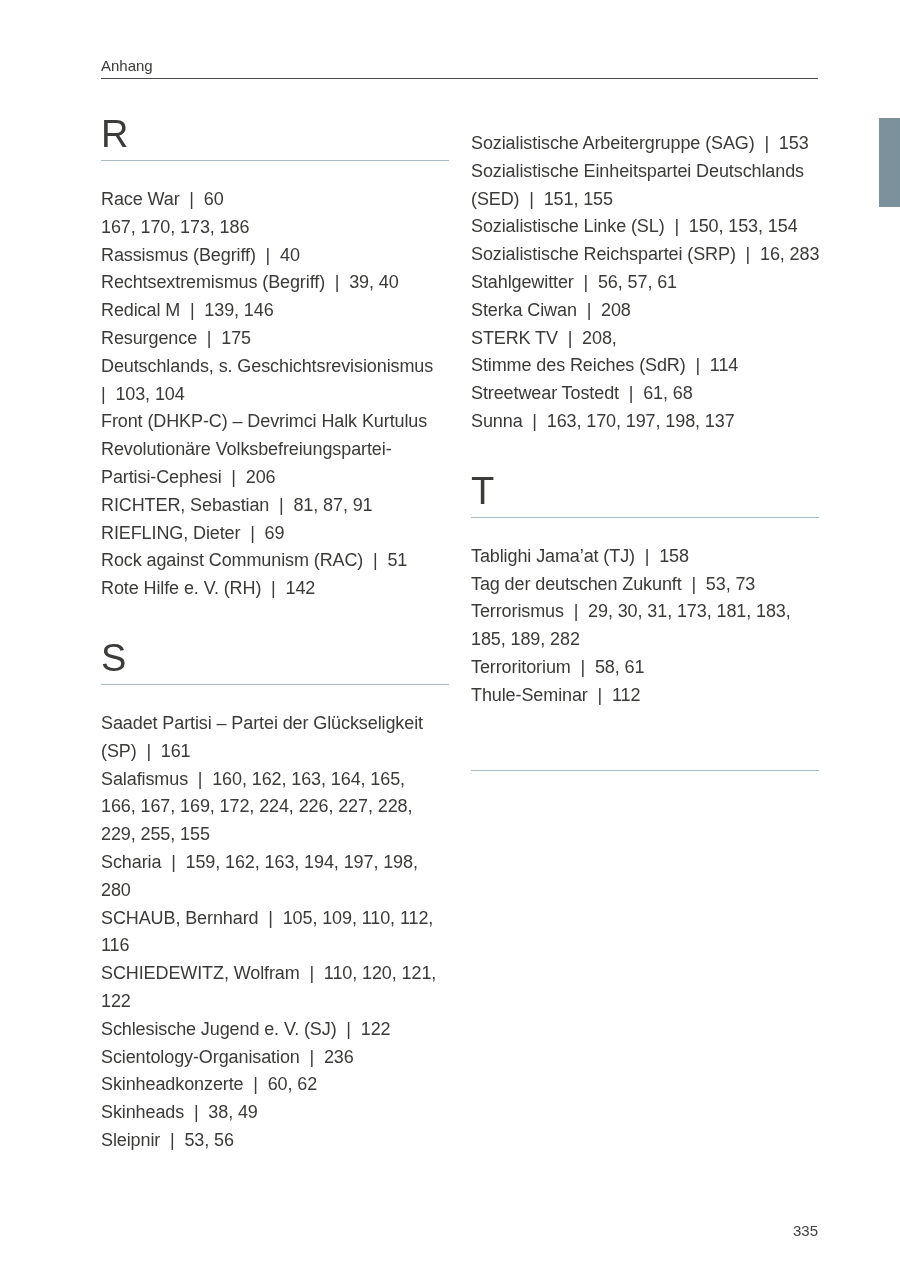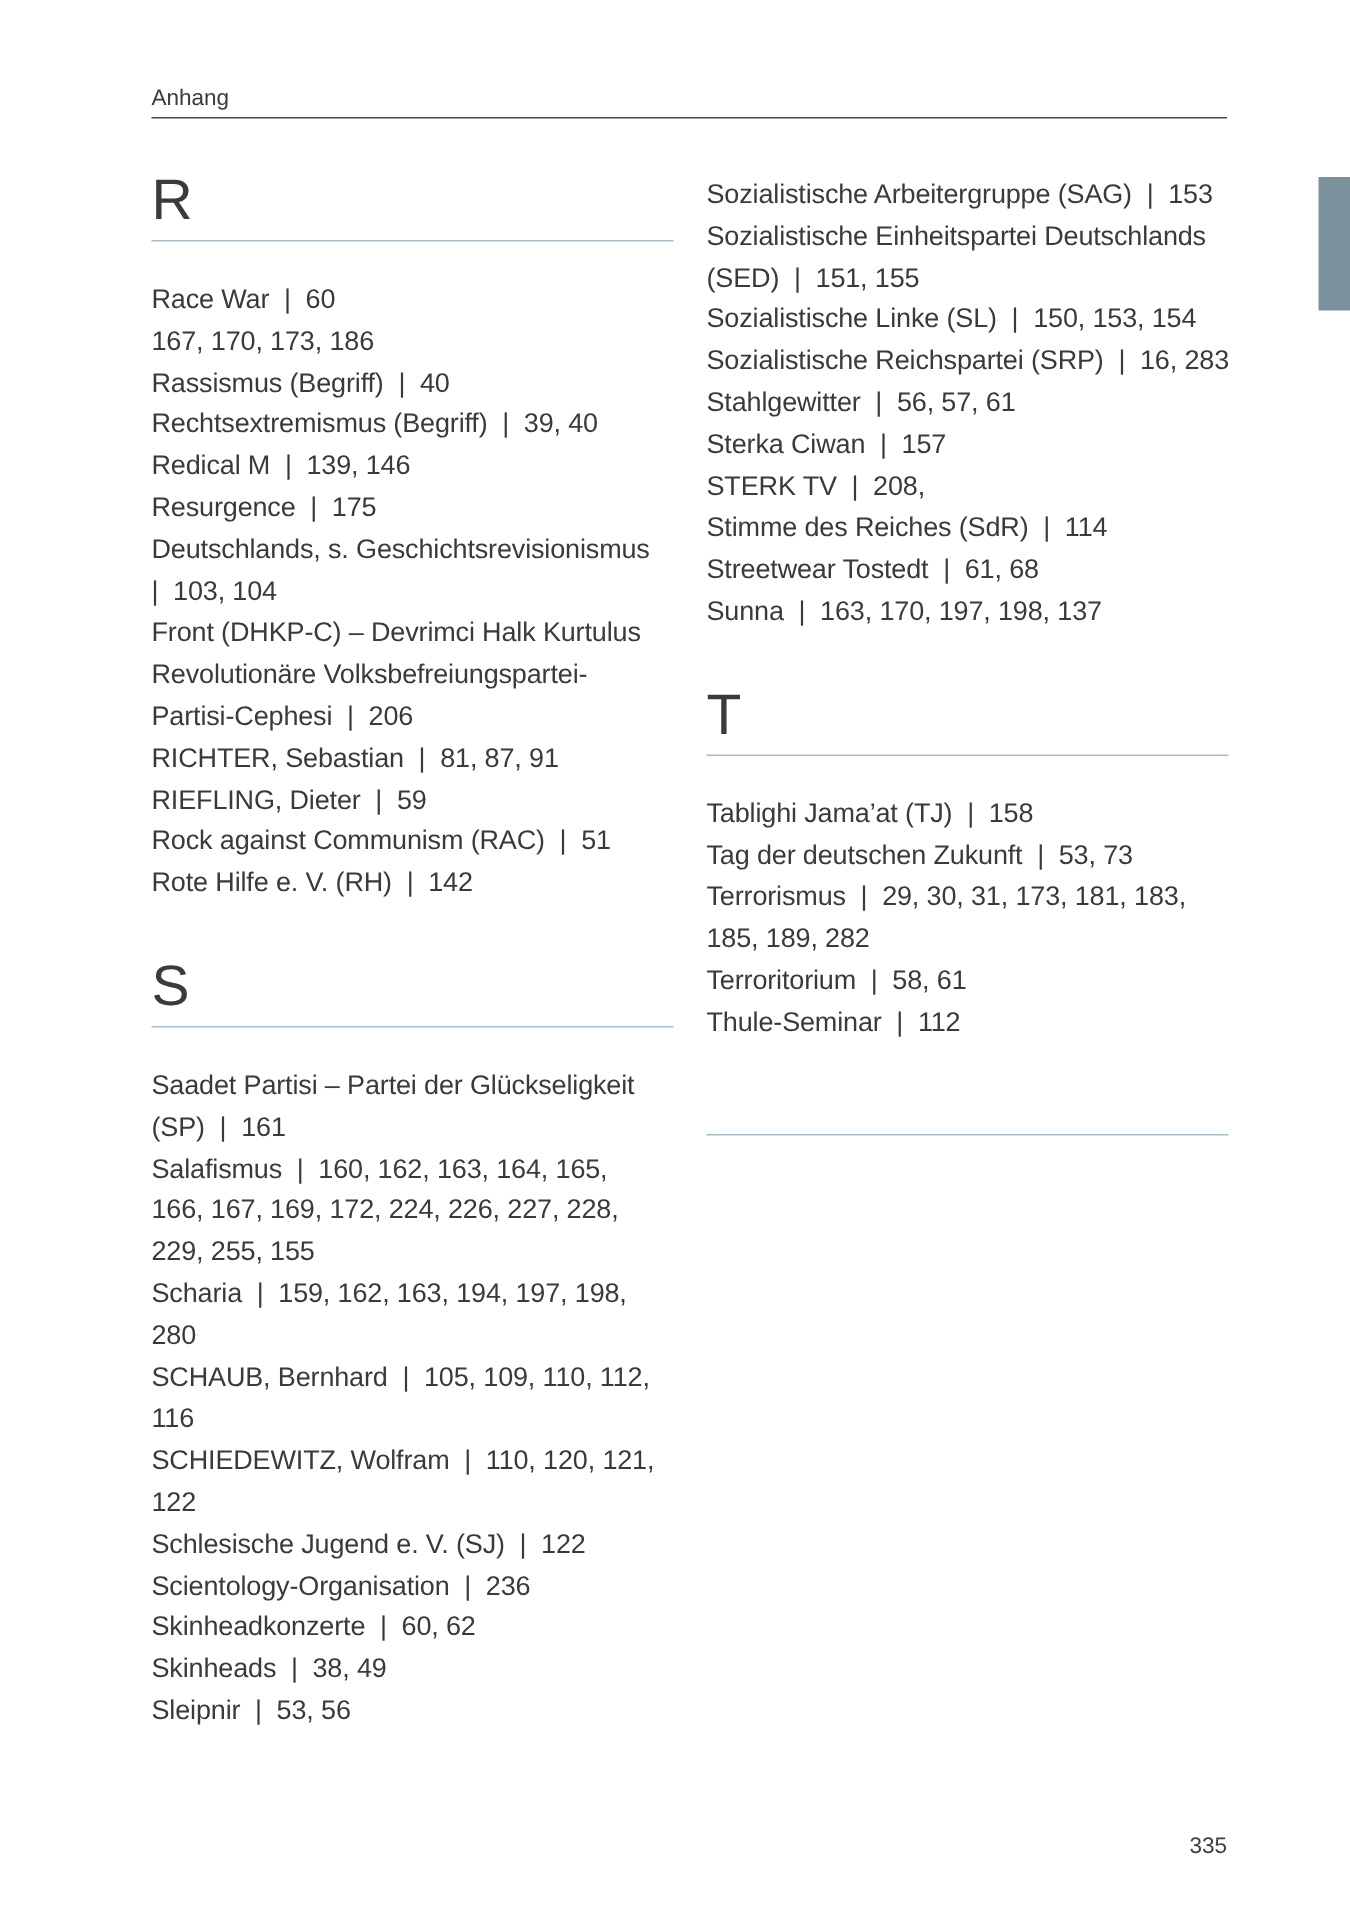--- a/index.html
+++ b/index.html
@@ -22,21 +22,21 @@
     line-height: 17px;
     padding-bottom: 4px;
     border-bottom: 1px solid #4a4a48;
     color: #3a3a38;
   }
   .col {
     position: absolute;
     width: 348px;
   }
   .col-left  { left: 90px;  top: 118px; }
-  .col-right { left: 460px; top: 116px; }
+  .col-right { left: 460px; top: 130px; }
   .sec-head {
     font-size: 38px;
     line-height: 32px;
     font-weight: 300;
     color: #3b3b39;
     padding-bottom: 10px;
     border-bottom: 1px solid #a7bcc6;
     margin-bottom: 25px;
   }
   .sec-head:not(:first-child) { margin-top: 39px; }
@@ -104,21 +104,21 @@
       </div>
       <div class="entry">
         <div class="line">Front (DHKP-C) – Devrimci Halk Kurtulus</div>
         <div class="line">Revolutionäre Volksbefreiungspartei-</div>
         <div class="line">Partisi-Cephesi  |  206</div>
       </div>
       <div class="entry">
         <div class="line">RICHTER, Sebastian  |  81, 87, 91</div>
       </div>
       <div class="entry">
-        <div class="line">RIEFLING, Dieter  |  59</div>
+        <div class="line">RIEFLING, Dieter  |  69</div>
       </div>
       <div class="entry">
         <div class="line">Rock against Communism (RAC)  |  51</div>
       </div>
       <div class="entry">
         <div class="line">Rote Hilfe e. V. (RH)  |  142</div>
       </div>
       <div class="sec-head">S</div>
       <div class="entry">
         <div class="line">Saadet Partisi – Partei der Glückseligkeit</div>
@@ -168,21 +168,21 @@
       <div class="entry">
         <div class="line">Sozialistische Linke (SL)  |  150, 153, 154</div>
       </div>
       <div class="entry">
         <div class="line">Sozialistische Reichspartei (SRP)  |  16, 283</div>
       </div>
       <div class="entry">
         <div class="line">Stahlgewitter  |  56, 57, 61</div>
       </div>
       <div class="entry">
-        <div class="line">Sterka Ciwan  |  157</div>
+        <div class="line">Sterka Ciwan  |  208</div>
       </div>
       <div class="entry">
         <div class="line">STERK TV  |  208,</div>
       </div>
       <div class="entry">
         <div class="line">Stimme des Reiches (SdR)  |  114</div>
       </div>
       <div class="entry">
         <div class="line">Streetwear Tostedt  |  61, 68</div>
       </div>

